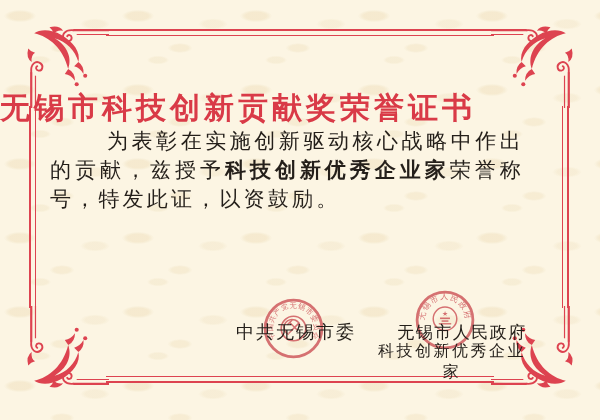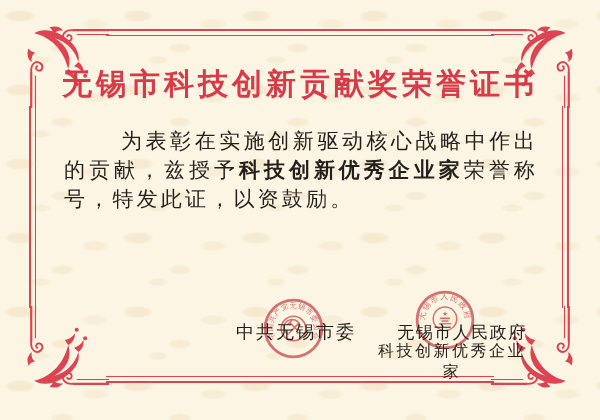--- a/index.html
+++ b/index.html
@@ -31,27 +31,27 @@
   .vline.right { left: 562px; top: 106px; height: 202px; border-left-width: 1.5px; border-right-width: 2.5px; }
 
   .corner { position: absolute; width: 85px; height: 85px; color: #dd4350; }
   .corner.tl { left: 24px;  top: 23px; }
   .corner.tr { left: 491px; top: 23px;  transform: scaleX(-1); }
   .corner.bl { left: 24px;  top: 306px; transform: scaleY(-1); }
   .corner.br { left: 491px; top: 306px; transform: scale(-1,-1); }
 
   
   .title {
-    position: absolute; left: 0; top: 64px; width: 100%;
-    margin: 0; text-align: center;
+    position: absolute; left: 0; top: 88px; width: 100%;
+    margin: 0; text-align: left;
     font-size: 30px; font-weight: bold; letter-spacing: 4px;
     color: #d93a47;
   }
   .citation {
-    position: absolute; left: 64px; top: 127px; width: 474px;
+    position: absolute; left: 50px; top: 127px; width: 474px;
     margin: 0;
     font-size: 21px; line-height: 29px; letter-spacing: 3.2px;
     text-indent: 57px; text-align: justify;
   }
   .citation .award { font-weight: bold; font-family: "DejaVu Sans", "Liberation Sans", sans-serif; font-size: 21px; }
 
   .fields { position: absolute; left: 76px; top: 228px; }
   .field-row { margin-bottom: 7px; white-space: nowrap; }
   .flabel {
     display: inline-block; width: 92px;

